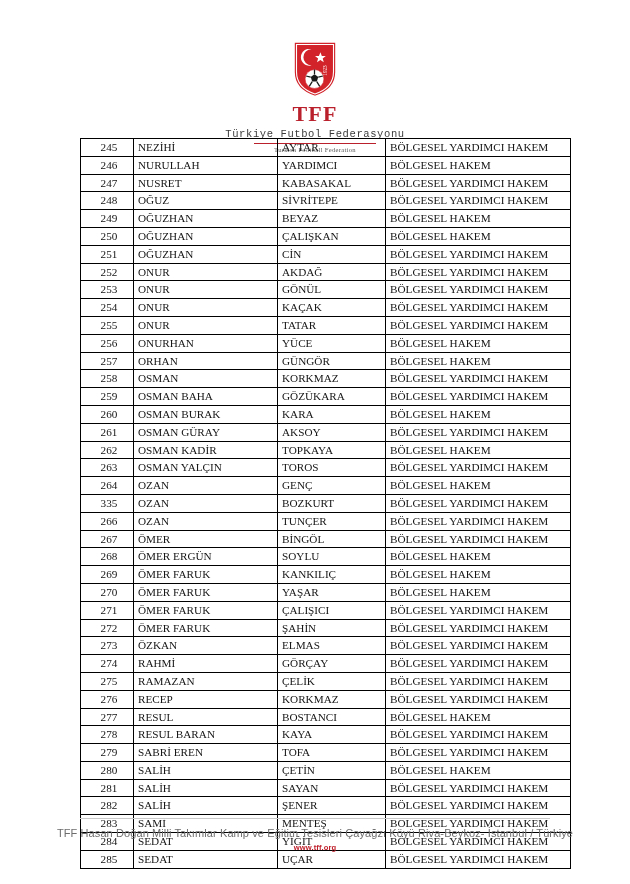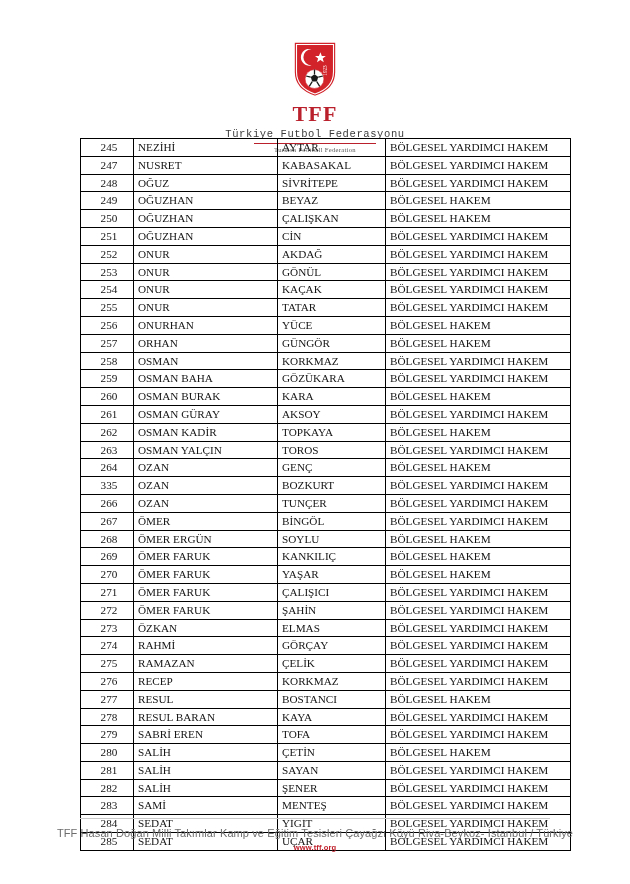--- a/index.html
+++ b/index.html
@@ -162,20 +162,26 @@
   <div class="table-wrap">
     <table class="roster">
       <tbody>
           <tr>
             <td class="c-no">245</td>
             <td class="c-first">NEZİHİ</td>
             <td class="c-last">AYTAR</td>
             <td class="c-role">BÖLGESEL YARDIMCI HAKEM</td>
           </tr>
           <tr>
+            <td class="c-no">246</td>
+            <td class="c-first">NURULLAH</td>
+            <td class="c-last">YARDIMCI</td>
+            <td class="c-role">BÖLGESEL HAKEM</td>
+          </tr>
+          <tr>
             <td class="c-no">247</td>
             <td class="c-first">NUSRET</td>
             <td class="c-last">KABASAKAL</td>
             <td class="c-role">BÖLGESEL YARDIMCI HAKEM</td>
           </tr>
           <tr>
             <td class="c-no">248</td>
             <td class="c-first">OĞUZ</td>
             <td class="c-last">SİVRİTEPE</td>
             <td class="c-role">BÖLGESEL YARDIMCI HAKEM</td>

